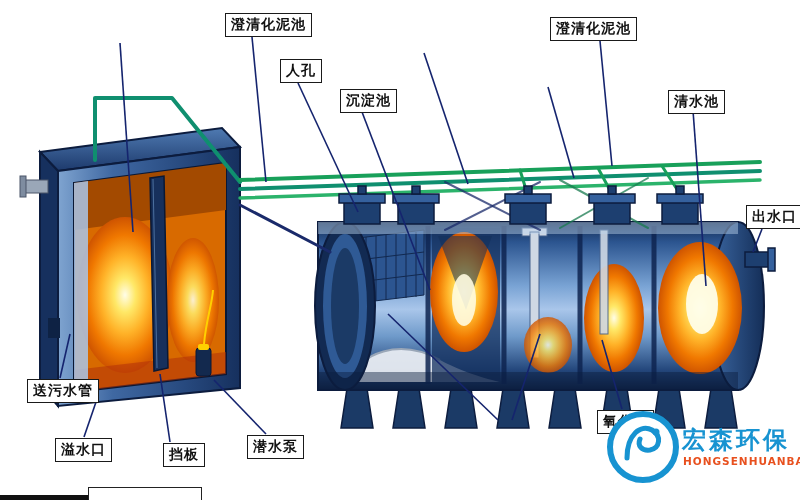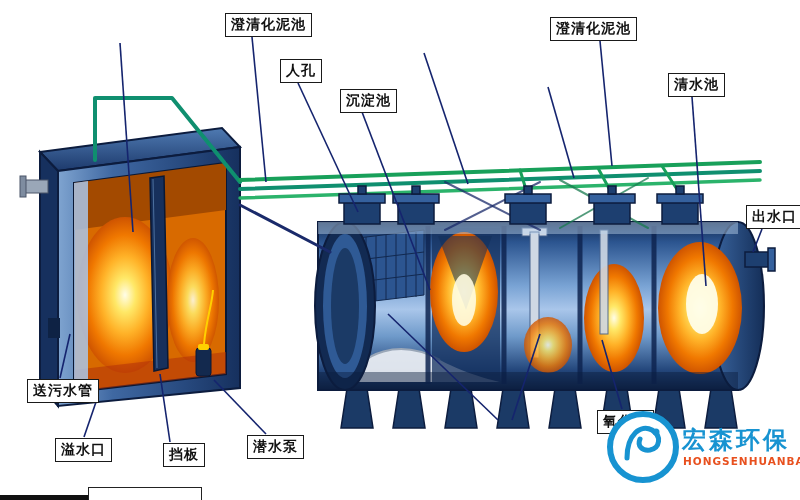--- a/index.html
+++ b/index.html
@@ -214,21 +214,21 @@
       <line x1="498" y1="420" x2="388" y2="314"></line>
       <line x1="512" y1="420" x2="540" y2="334"></line>
       <line x1="622" y1="409" x2="602" y2="340"></line>
     </g>
   </svg>
 
   <div class="label-box" style="left:225px;top:13px">澄清化泥池</div>
   <div class="label-box" style="left:550px;top:17px">澄清化泥池</div>
   <div class="label-box" style="left:280px;top:59px">人孔</div>
   <div class="label-box" style="left:340px;top:89px">沉淀池</div>
-  <div class="label-box" style="left:668px;top:73px">清水池</div>
+  <div class="label-box" style="left:668px;top:90px">清水池</div>
   <div class="label-box" style="left:746px;top:205px">出水口</div>
   <div class="label-box" style="left:27px;top:379px">送污水管</div>
   <div class="label-box" style="left:55px;top:438px">溢水口</div>
   <div class="label-box" style="left:163px;top:443px">挡板</div>
   <div class="label-box" style="left:247px;top:435px">潜水泵</div>
   <div class="label-box" style="left:597px;top:410px">氧化池</div>
 
   <div class="bottom-bar"></div>
   <div class="cropped-box"></div>
 

